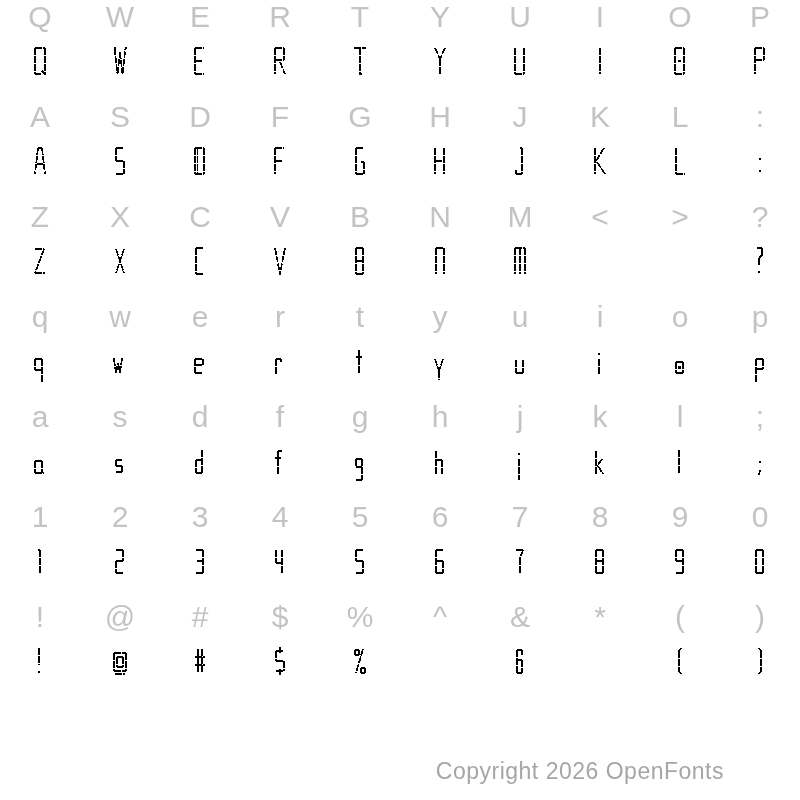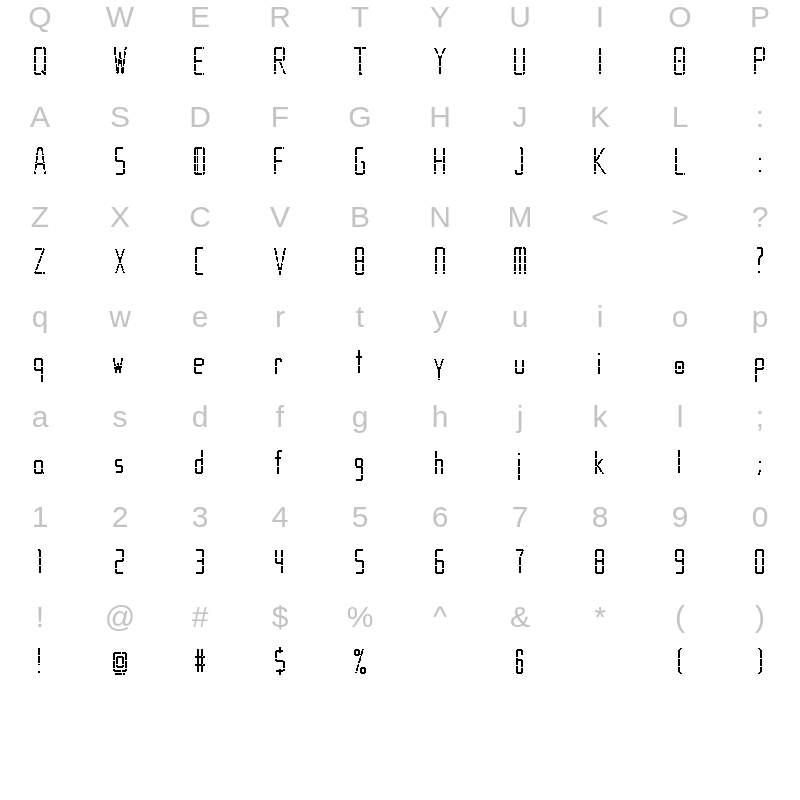--- a/index.html
+++ b/index.html
@@ -836,13 +836,14 @@
           <div class="cell">
             <svg viewBox="0 0 16 38" width="16" height="38" class="glyph-svg" shape-rendering="crispEdges">
               <line x1="7" y1="2" x2="9" y2="5" stroke="#000000" stroke-width="1.7" stroke-dasharray="6.8 1.1"></line>
               <line x1="9" y1="5" x2="9" y2="25" stroke="#000000" stroke-width="1.7" stroke-dasharray="6.8 1.1"></line>
               <line x1="9" y1="25" x2="7" y2="28" stroke="#000000" stroke-width="1.7" stroke-dasharray="6.8 1.1"></line>
             </svg>
           </div>
         </div>
       </div>
     </div>
+  <div class="copyright" style="color: rgb(166, 166, 166);">Copyright 2026 OpenFonts</div>
 </div>
 
 </body></html>

